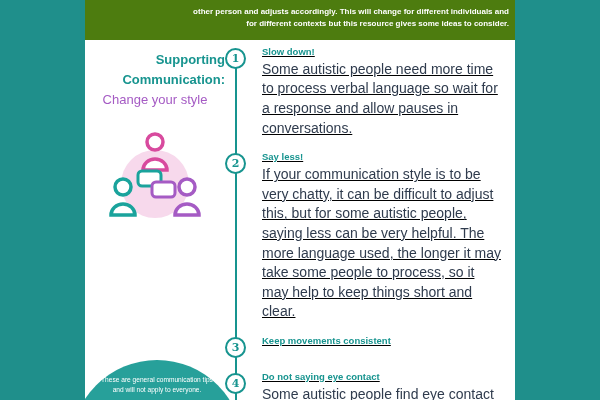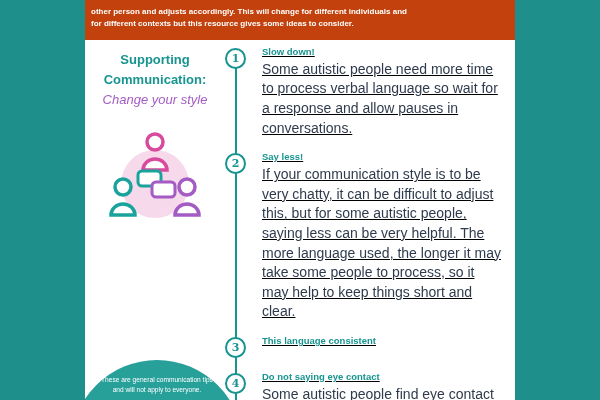--- a/index.html
+++ b/index.html
@@ -10,35 +10,35 @@
     overflow:hidden;
   }
   .page {
     position:relative;
     width:430px; height:400px;
     margin:0 auto;
     background:#ffffff;
     overflow:hidden;
   }
   .banner {
-    background:#c2410c;
+    background:#4d7c0f;
     color:#ffffff;
     font-size:8px;
     font-weight:bold;
-    text-align:left;
+    text-align:right;
     padding:6px 6px 9px;
     line-height:1.55;
   }
   .content { display:flex; height:362px; }
 
   
   .left-col { width:140px; position:relative; height:100%; flex-shrink:0; }
   .title { margin-top:10px; text-align:center; line-height:1.55; }
-  .t1 { color:#17948f; font-weight:bold; font-size:13px; }
-  .t2 { color:#a55bc4; font-size:13px;font-style:italic; }
+  .t1 { color:#17948f; font-weight:bold; font-size:13px;text-align:right; }
+  .t2 { color:#a55bc4; font-size:13px; }
   .icon-wrap { margin:16px auto 0; width:104px; }
   .note-circle {
     position:absolute; top:320px; left:-14px;
     width:172px; height:172px; border-radius:50%;
     background:#27a09a;
     display:flex; justify-content:center;
     padding-top:15px;
   }
   .note-text {
     color:#ffffff; font-size:6.6px; width:118px;
@@ -125,21 +125,21 @@
         <div class="num">2</div>
         <div class="step-body">
           <div class="h">Say less!</div>
           <div class="b">If your communication style is to be very chatty, it can be difficult to adjust this, but for some autistic people, saying less can be very helpful. The more language used, the longer it may take some people to process, so it may help to keep things short and clear.</div>
         </div>
       </div>
 
       <div class="step">
         <div class="num">3</div>
         <div class="step-body">
-          <div class="h">This language consistent</div>
+          <div class="h">Keep movements consistent</div>
         </div>
       </div>
 
       <div class="step">
         <div class="num">4</div>
         <div class="step-body">
           <div class="h">Do not saying eye contact</div>
           <div class="b">Some autistic people find eye contact uncomfortable and unnecessary. They may be distracted by facial expressions, eye movements and lip movements and so find it easier to look away while listening.  This then helps them to process the language.</div>
         </div>
       </div>

